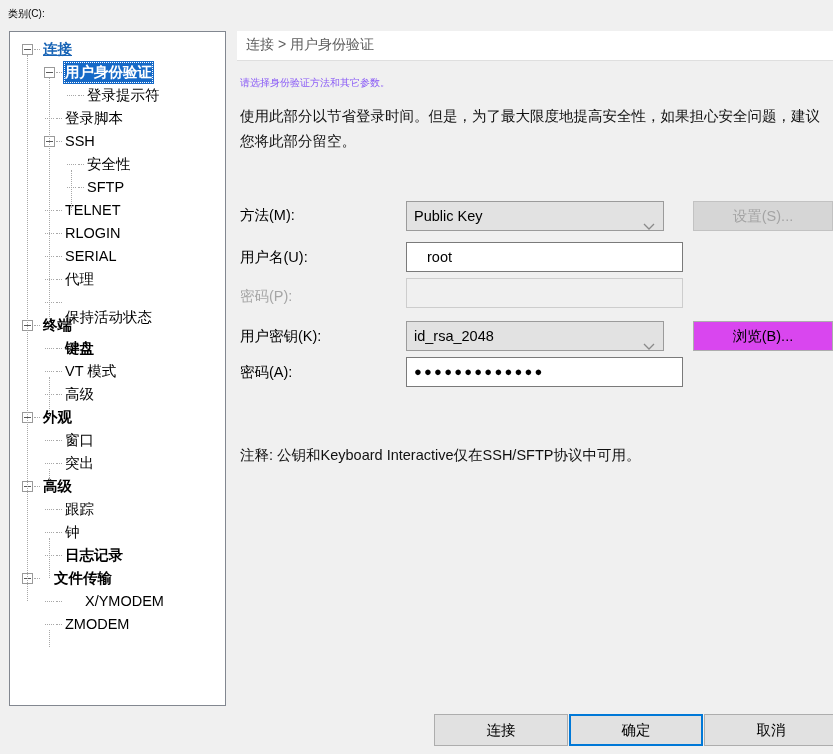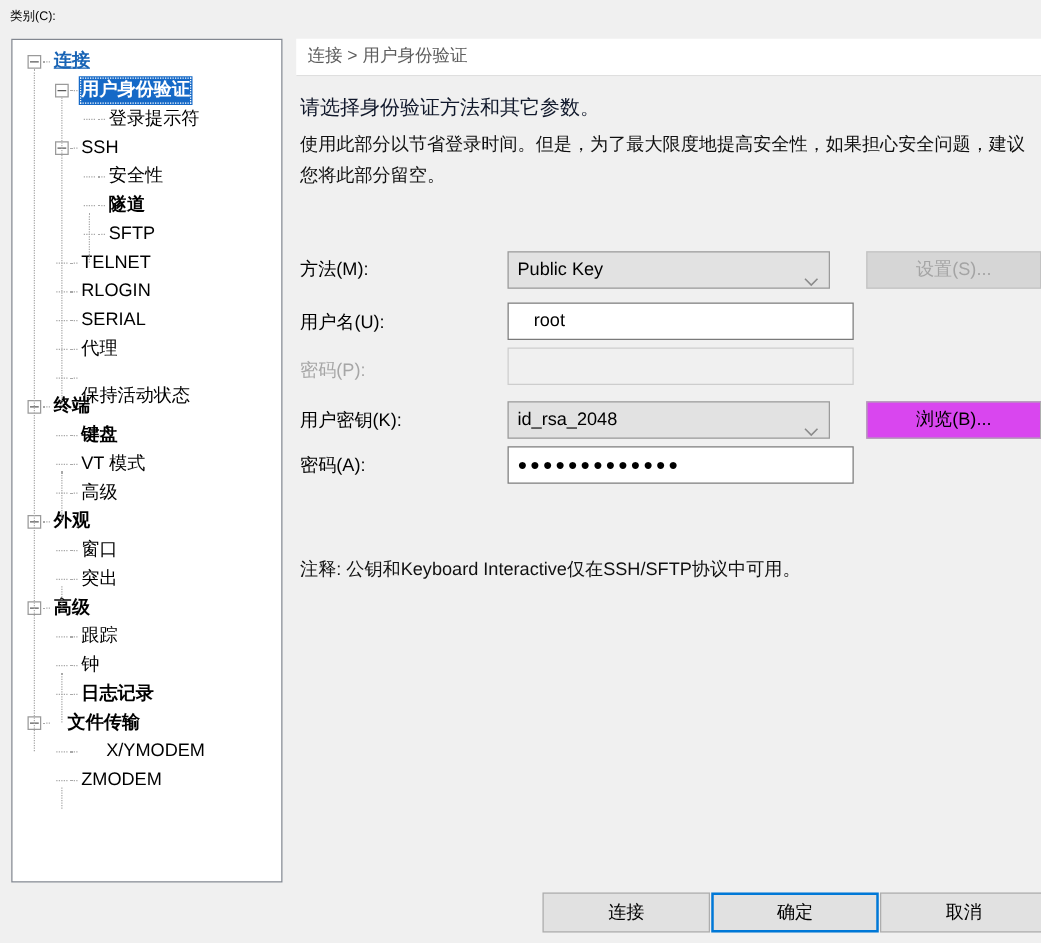--- a/index.html
+++ b/index.html
@@ -126,22 +126,22 @@
     top: 5px;
     font-size: 14px;
     color: #5d5d5d;
     white-space: nowrap;
   }
 
   .desc1 {
     position: absolute;
     left: 240px;
     top: 76px;
-    font-size: 16px;
-    color: #0f172a;
+    font-size: 10px;
+    color: #8b5cf6;
     white-space: nowrap;
   }
   .desc2 {
     position: absolute;
     left: 240px;
     top: 104px;
     width: 593px;
     font-size: 14.5px;
     color: #101010;
     line-height: 25px;
@@ -254,23 +254,23 @@
 </head>
 <body>
 
 <div class="cat-label">类别(C):</div>
 
 <div class="tree-panel">
   <div class="tree-inner" id="tree-inner">
       <div class="tnode link-node"><span class="exp" style="left: 12px;"></span><span class="hline" style="left: 24px; width: 6px;"></span><span class="lbl" style="margin-left: 31px;">连接</span></div>
       <div class="tnode sel"><span class="exp" style="left: 34px;"></span><span class="hline" style="left: 46px; width: 6px;"></span><span class="lbl" style="margin-left: 53px;">用户身份验证</span></div>
       <div class="tnode"><span class="hline" style="left: 57px; width: 9px;"></span><span class="hline" style="left: 68px; width: 6px;"></span><span class="lbl" style="margin-left: 75px;">登录提示符</span></div>
+      <div class="tnode"><span class="hline" style="left: 35px; width: 9px;"></span><span class="hline" style="left: 46px; width: 6px;"></span><span class="lbl" style="margin-left: 53px;">登录脚本</span></div>
       <div class="tnode"><span class="exp" style="left: 34px;"></span><span class="hline" style="left: 46px; width: 6px;"></span><span class="lbl" style="margin-left: 53px;">SSH</span></div>
       <div class="tnode"><span class="hline" style="left: 57px; width: 9px;"></span><span class="hline" style="left: 68px; width: 6px;"></span><span class="lbl" style="margin-left: 75px;">安全性</span></div>
-      <div class="tnode bold"><span class="hline" style="left: 57px; width: 9px;"></span><span class="hline" style="left: 68px; width: 6px;"></span><span class="lbl" style="margin-left: 75px;">隧道</span></div>
       <div class="tnode"><span class="hline" style="left: 57px; width: 9px;"></span><span class="hline" style="left: 68px; width: 6px;"></span><span class="lbl" style="margin-left: 75px;">SFTP</span></div>
       <div class="tnode"><span class="hline" style="left: 35px; width: 9px;"></span><span class="hline" style="left: 46px; width: 6px;"></span><span class="lbl" style="margin-left: 53px;">TELNET</span></div>
       <div class="tnode"><span class="hline" style="left: 35px; width: 9px;"></span><span class="hline" style="left: 46px; width: 6px;"></span><span class="lbl" style="margin-left: 53px;">RLOGIN</span></div>
       <div class="tnode"><span class="hline" style="left: 35px; width: 9px;"></span><span class="hline" style="left: 46px; width: 6px;"></span><span class="lbl" style="margin-left: 53px;">SERIAL</span></div>
       <div class="tnode"><span class="hline" style="left: 35px; width: 9px;"></span><span class="hline" style="left: 46px; width: 6px;"></span><span class="lbl" style="margin-left: 53px;">代理</span></div>
       <div class="tnode"><span class="hline" style="left: 35px; width: 9px;"></span><span class="hline" style="left: 46px; width: 6px;"></span><span class="lbl" style="margin-left: 53px; margin-top: 15px;">保持活动状态</span></div>
       <div class="tnode bold"><span class="exp" style="left: 12px;"></span><span class="hline" style="left: 24px; width: 6px;"></span><span class="lbl" style="margin-left: 31px;">终端</span></div>
       <div class="tnode bold"><span class="hline" style="left: 35px; width: 9px;"></span><span class="hline" style="left: 46px; width: 6px;"></span><span class="lbl" style="margin-left: 53px;">键盘</span></div>
       <div class="tnode"><span class="hline" style="left: 35px; width: 9px;"></span><span class="hline" style="left: 46px; width: 6px;"></span><span class="lbl" style="margin-left: 53px;">VT 模式</span></div>
       <div class="tnode"><span class="hline" style="left: 35px; width: 9px;"></span><span class="hline" style="left: 46px; width: 6px;"></span><span class="lbl" style="margin-left: 53px;">高级</span></div>

